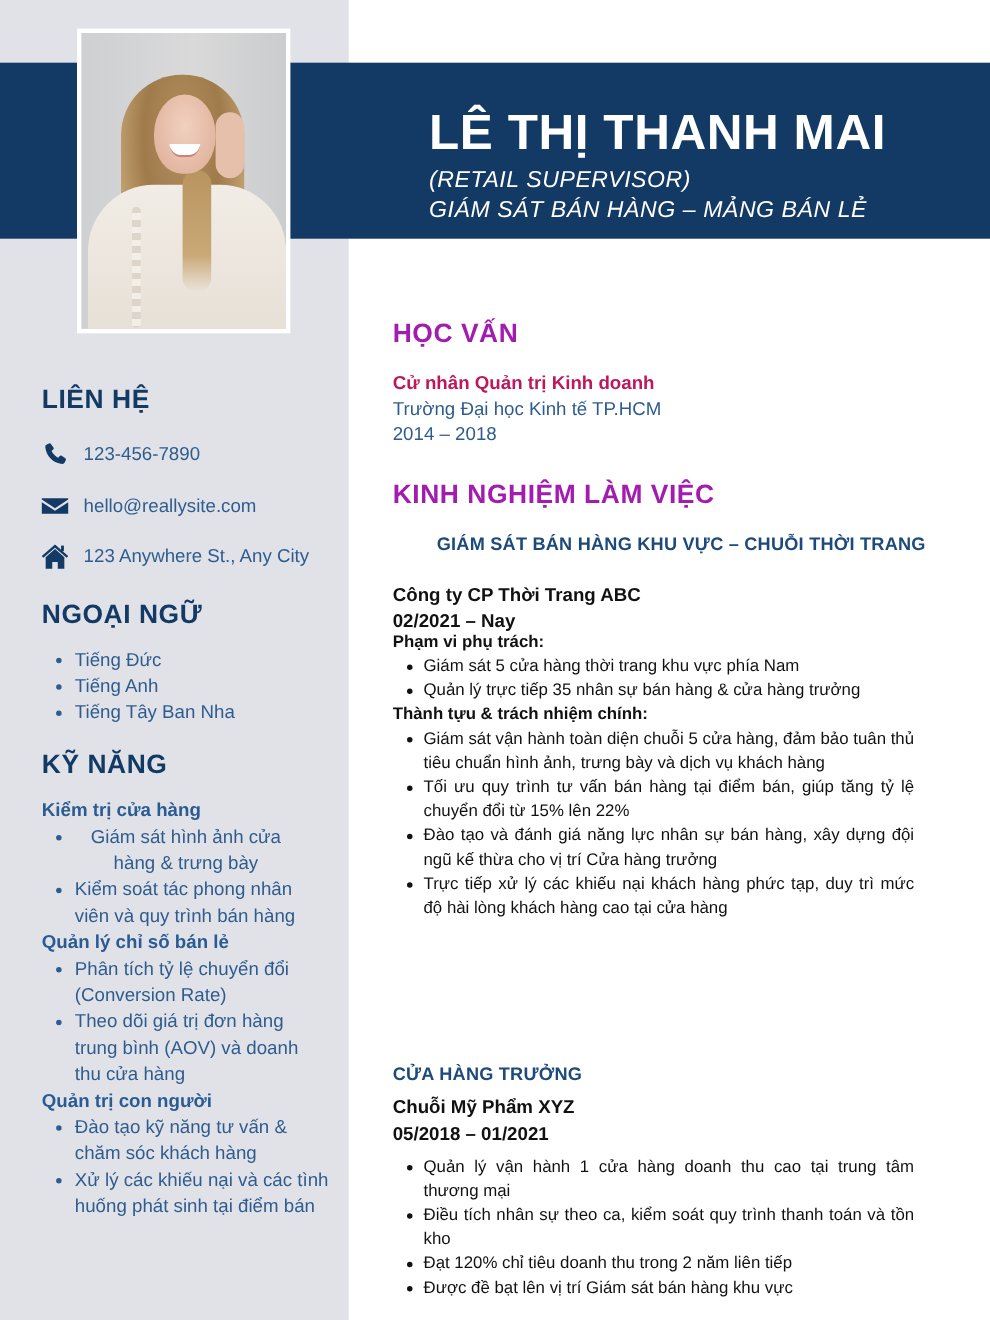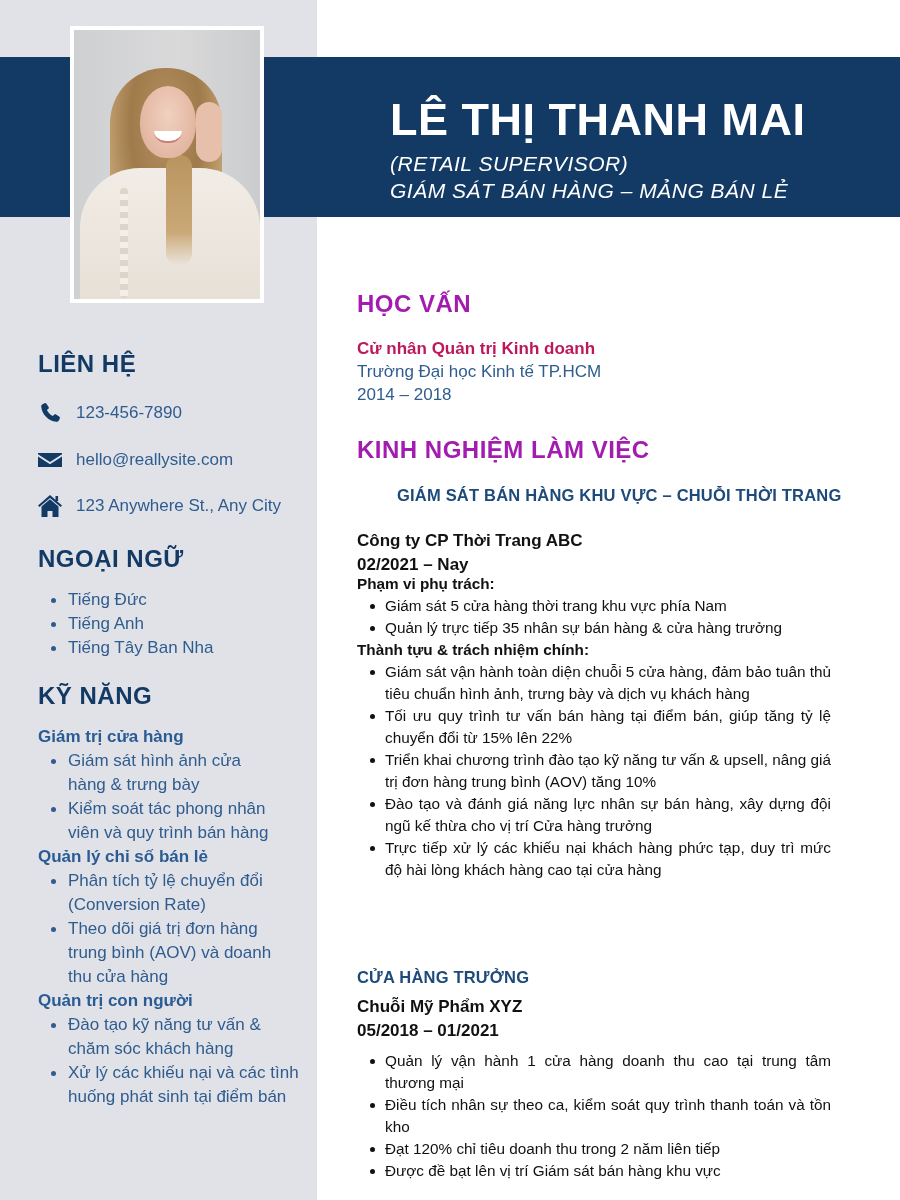--- a/index.html
+++ b/index.html
@@ -106,23 +106,23 @@
 <div class="side-list" style="top:588px;">
   <ul>
     <li>Tiếng Đức</li>
     <li>Tiếng Anh</li>
     <li>Tiếng Tây Ban Nha</li>
   </ul>
 </div>
 
 <div class="s-heading" style="top:682px;">KỸ NĂNG</div>
 <div class="side-list" style="top:725px;">
-  <div class="grp">Giám trị cửa hàng</div>
+  <div class="grp">Kiểm trị cửa hàng</div>
   <ul>
-    <li style="padding-right:40px;">Giám sát hình ảnh cửa hàng &amp; trưng bày</li>
+    <li style="padding-right:40px;text-align:center;">Giám sát hình ảnh cửa hàng &amp; trưng bày</li>
     <li style="padding-right:40px;">Kiểm soát tác phong nhân viên và quy trình bán hàng</li>
   </ul>
   <div class="grp">Quản lý chỉ số bán lẻ</div>
   <ul>
     <li style="padding-right:0;">Phân tích tỷ lệ chuyển đổi (Conversion Rate)</li>
     <li style="padding-right:20px;">Theo dõi giá trị đơn hàng trung bình (AOV) và doanh thu cửa hàng</li>
   </ul>
   <div class="grp">Quản trị con người</div>
   <ul>
     <li style="padding-right:10px;">Đào tạo kỹ năng tư vấn &amp; chăm sóc khách hàng</li>
@@ -147,21 +147,20 @@
 <div class="job-body" style="top:573px;">
   <div class="sub">Phạm vi phụ trách:</div>
   <ul>
     <li>Giám sát 5 cửa hàng thời trang khu vực phía Nam</li>
     <li>Quản lý trực tiếp 35 nhân sự bán hàng &amp; cửa hàng trưởng</li>
   </ul>
   <div class="sub">Thành tựu &amp; trách nhiệm chính:</div>
   <ul>
     <li>Giám sát vận hành toàn diện chuỗi 5 cửa hàng, đảm bảo tuân thủ tiêu chuẩn hình ảnh, trưng bày và dịch vụ khách hàng</li>
     <li>Tối ưu quy trình tư vấn bán hàng tại điểm bán, giúp tăng tỷ lệ chuyển đổi từ 15% lên 22%</li>
-    <li>Triển khai chương trình đào tạo kỹ năng tư vấn &amp; upsell, nâng giá trị đơn hàng trung bình (AOV) tăng 10%</li>
     <li>Đào tạo và đánh giá năng lực nhân sự bán hàng, xây dựng đội ngũ kế thừa cho vị trí Cửa hàng trưởng</li>
     <li>Trực tiếp xử lý các khiếu nại khách hàng phức tạp, duy trì mức độ hài lòng khách hàng cao tại cửa hàng</li>
   </ul>
 </div>
 
 <div class="job-title" style="top:968px;">CỬA HÀNG TRƯỞNG</div>
 <div class="job-meta" style="top:995px;">
   <div>Chuỗi Mỹ Phẩm XYZ</div>
   <div>05/2018 – 01/2021</div>
 </div>

